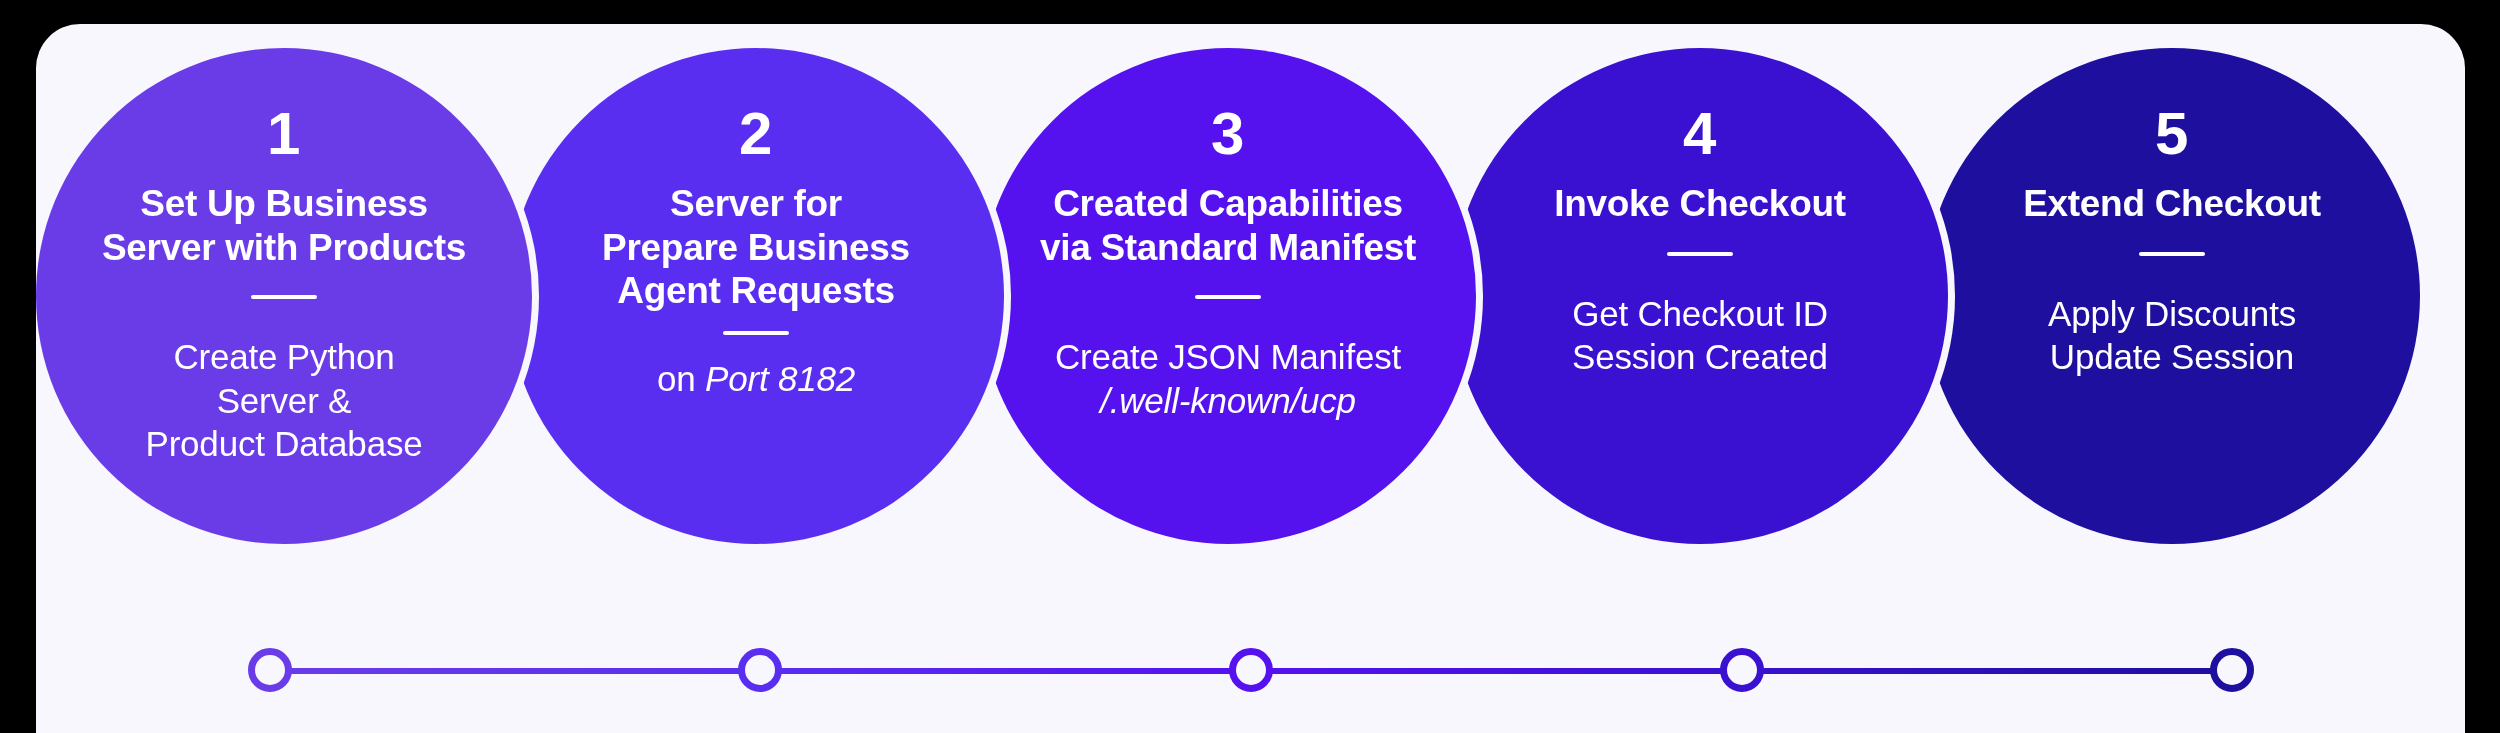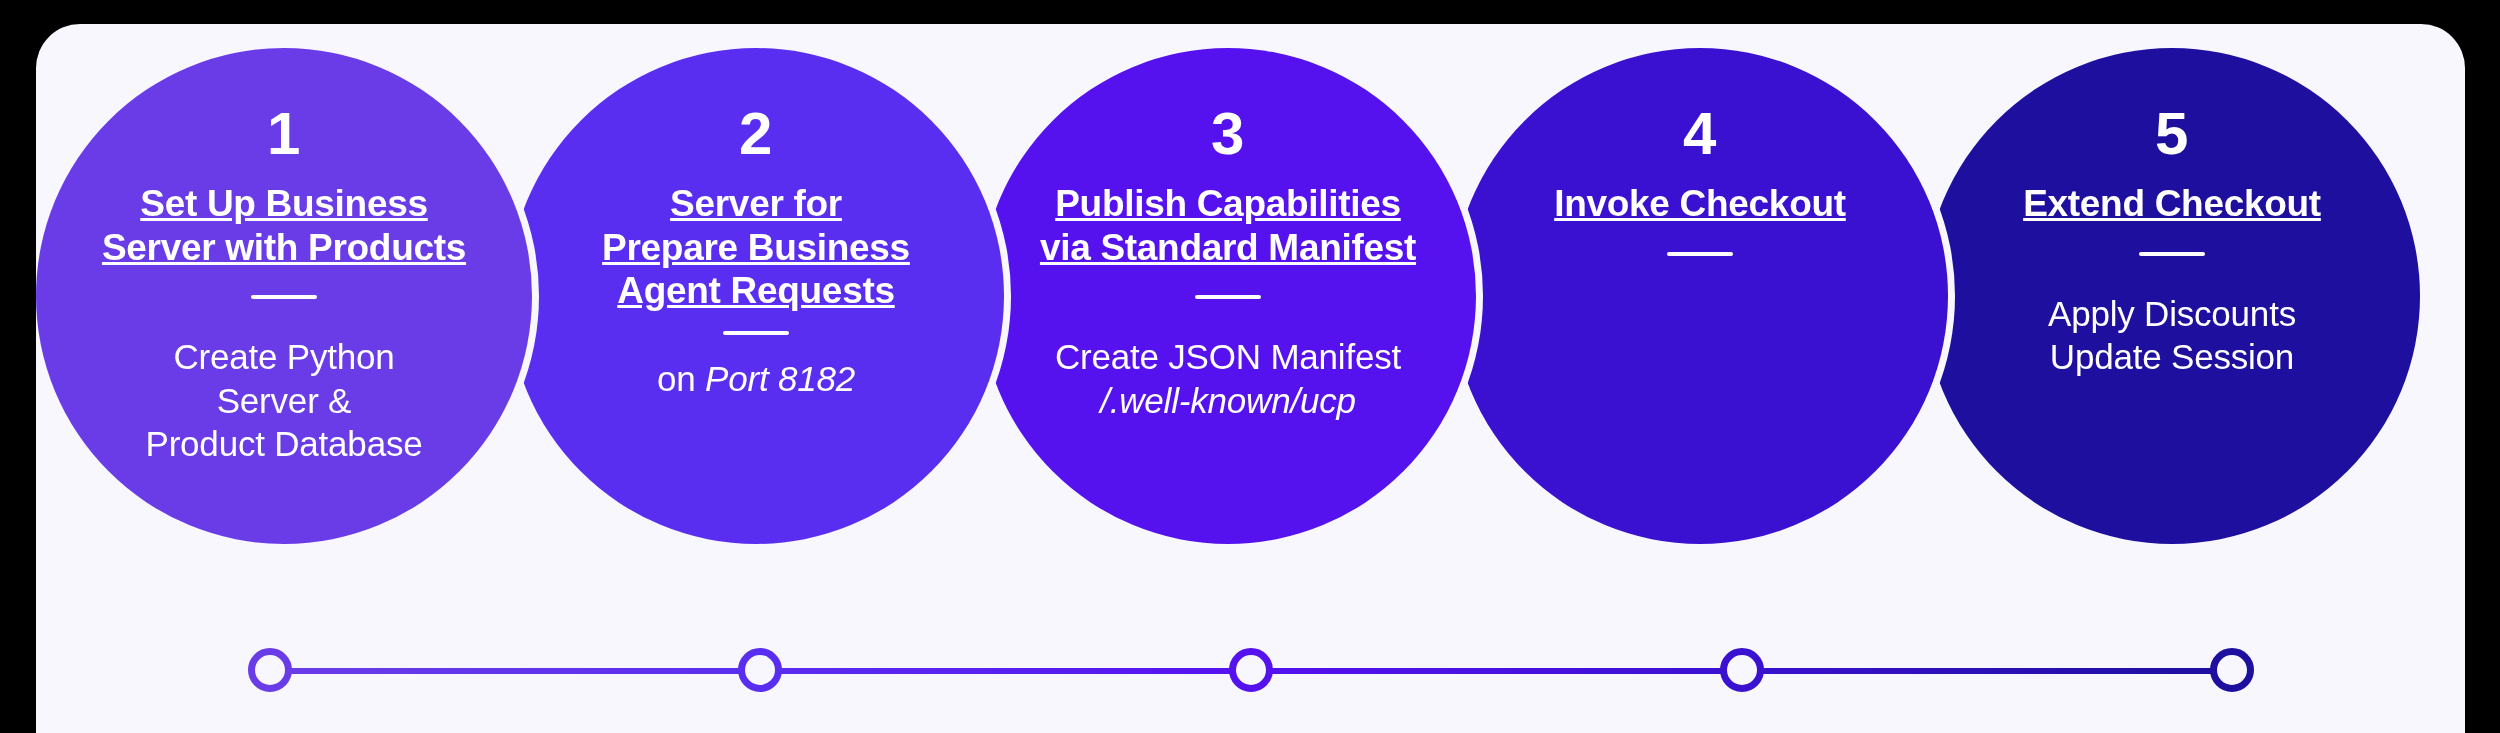--- a/index.html
+++ b/index.html
@@ -72,21 +72,20 @@
     letter-spacing: 0.5px;
     margin-bottom: 18px;
   }
 
   .step-title {
     font-size: 37px;
     font-weight: 700;
     line-height: 1.18;
     letter-spacing: -0.3px;
     max-width: 420px;
-    text-decoration: underline;
   }
 
   .step-divider {
     width: 66px;
     height: 4px;
     background: #ffffff;
     border-radius: 2px;
     margin: 22px 0 26px 0;
   }
 
@@ -176,36 +175,40 @@
         </div>
         <div class="step-divider"></div>
         <div class="step-desc">
           <div>on <em>Port 8182</em></div>
         </div>
       </div>
 
       <div class="step-circle step-3 two-line-title">
         <div class="step-number">3</div>
         <div class="step-title">
-          <div>Publish Capabilities</div>
+          <div>Created Capabilities</div>
           <div>via Standard Manifest</div>
         </div>
         <div class="step-divider"></div>
         <div class="step-desc">
           <div>Create JSON Manifest</div>
           <div><em>/.well-known/ucp</em></div>
         </div>
       </div>
 
       <div class="step-circle step-4 two-line-title">
         <div class="step-number">4</div>
         <div class="step-title">
           <div>Invoke Checkout</div>
         </div>
         <div class="step-divider"></div>
+        <div class="step-desc">
+          <div>Get Checkout ID</div>
+          <div>Session Created</div>
+        </div>
       </div>
 
       <div class="step-circle step-5 two-line-title">
         <div class="step-number">5</div>
         <div class="step-title">
           <div>Extend Checkout</div>
         </div>
         <div class="step-divider"></div>
         <div class="step-desc">
           <div>Apply Discounts</div>

